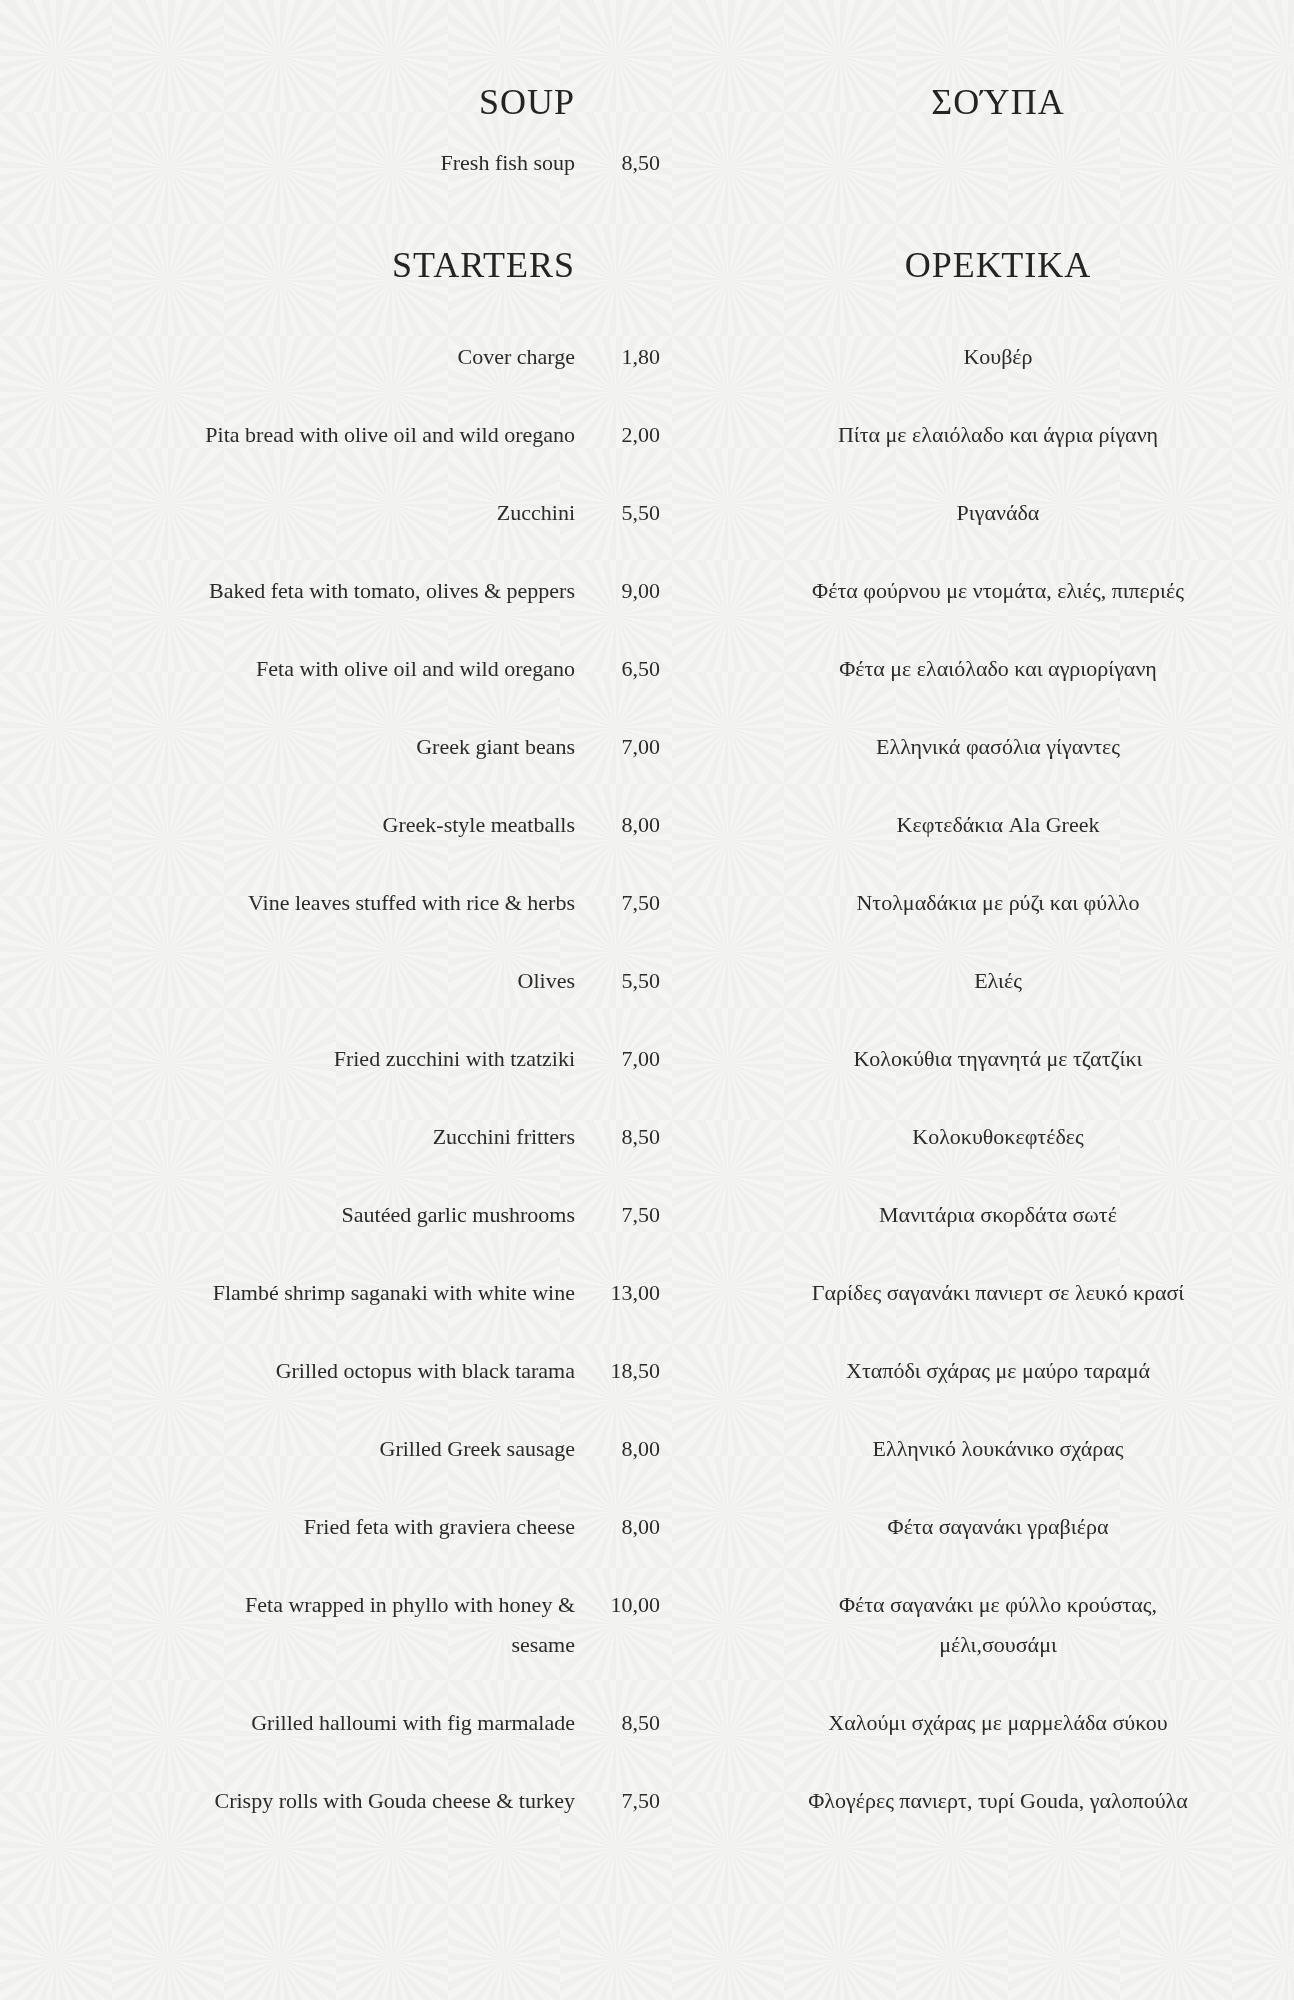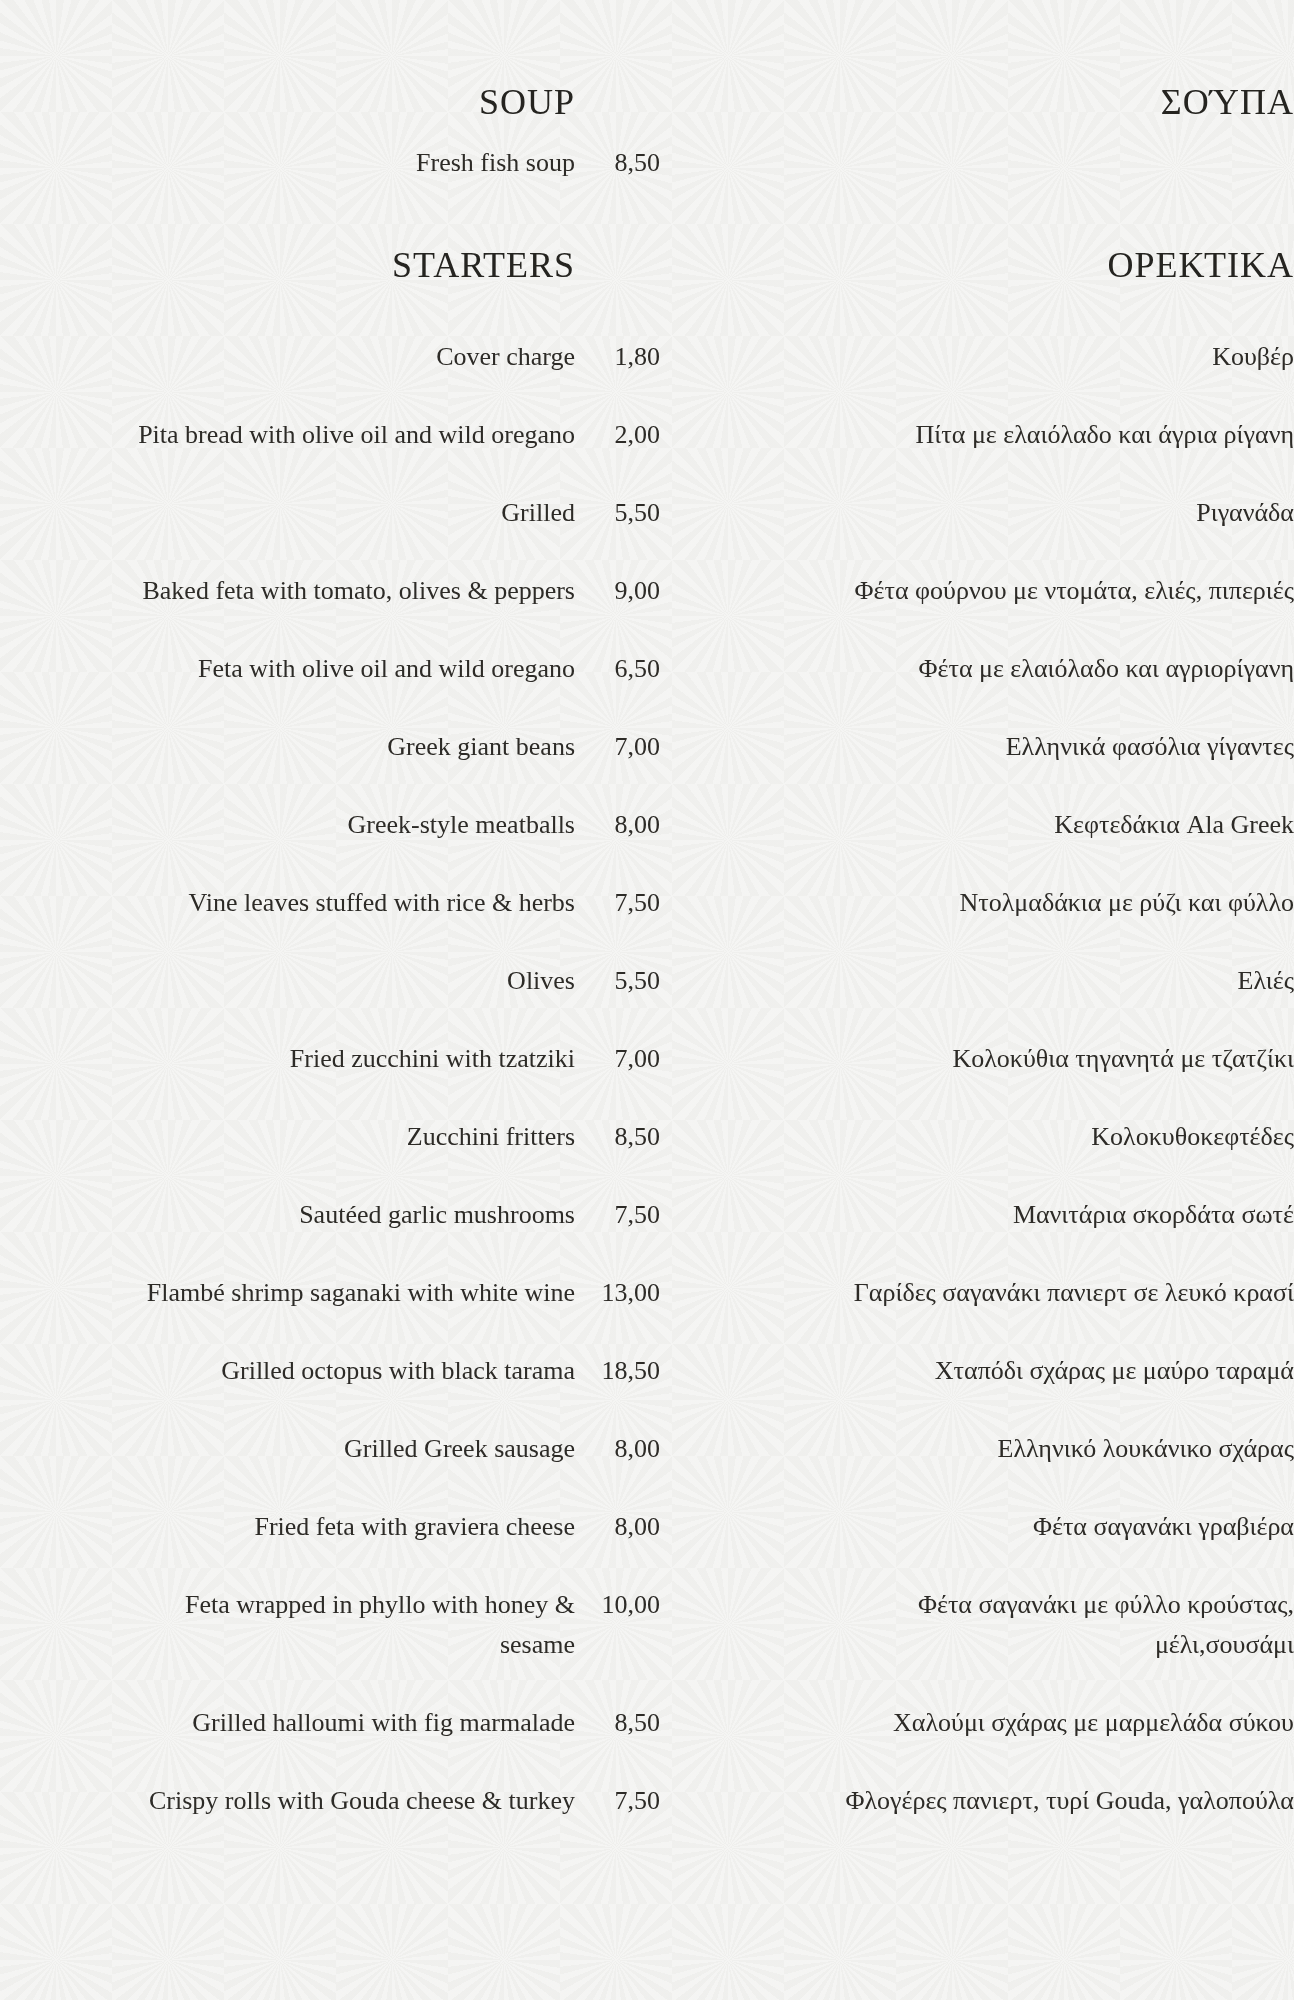--- a/index.html
+++ b/index.html
@@ -32,30 +32,30 @@
   }
   .title {
     margin: 0;
     font-size: 36px;
     font-weight: normal;
     letter-spacing: 1px;
     color: var(--heading, #252420);
   }
   .cell.en  { text-align: right; white-space: pre-line; }
   .cell.price { text-align: right; }
-  .cell.el  { text-align: right; padding-left: 42px; white-space: pre-line; font-family: Liberation Serif, serif; }
+  .cell.el  { text-align: center; padding-left: 42px; white-space: pre-line; font-family: Liberation Serif, serif; }
   .items {
     list-style: none;
     margin: 0;
     padding: 0;
   }
   .item-row {
     padding: 19px 0;
     line-height: 40px;
-    font-size: 26px;
+    font-size: 22px;
   }
   .menu-section + .menu-section { margin-top: 41px; }
   .menu-section + .menu-section .items { margin-top: 31px; }
 </style>
 </head>
 <body style="--ink: #2d2b27; --heading: #252420; background-color: rgb(240, 240, 238);">
 
 <main class="menu">
   <section class="menu-section">
     <header class="row header-row">
@@ -86,21 +86,21 @@
   </li>
 
 
   <li class="row item-row">
     <span class="cell en">Pita bread with olive oil and wild oregano</span>
     <span class="cell price">2,00</span>
     <span class="cell el">Πίτα με ελαιόλαδο και άγρια ρίγανη</span>
   </li>
 
   <li class="row item-row">
-    <span class="cell en">Grilled</span>
+    <span class="cell en">Zucchini</span>
     <span class="cell price">5,50</span>
     <span class="cell el">Ριγανάδα</span>
   </li>
 
   <li class="row item-row">
     <span class="cell en">Baked feta with tomato, olives &amp; peppers</span>
     <span class="cell price">9,00</span>
     <span class="cell el">Φέτα φούρνου με ντομάτα, ελιές, πιπεριές</span>
   </li>
 

